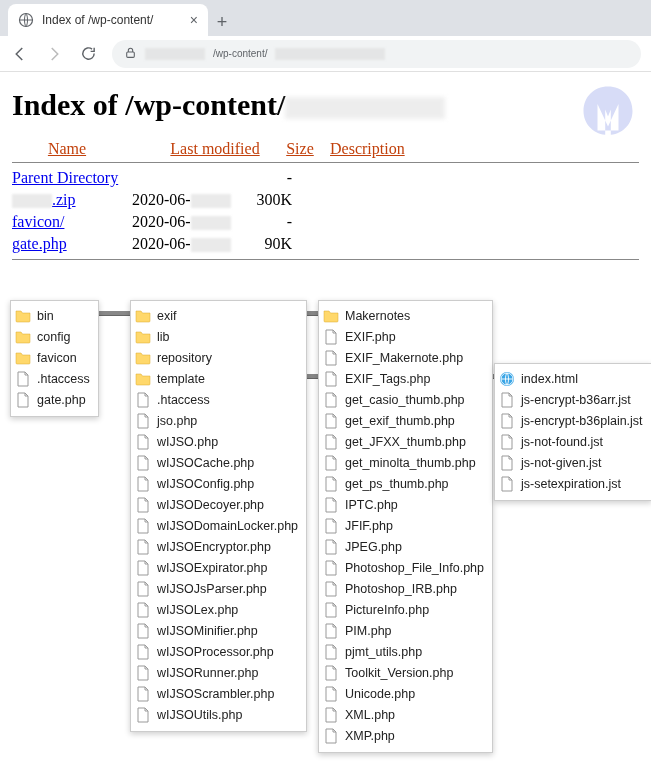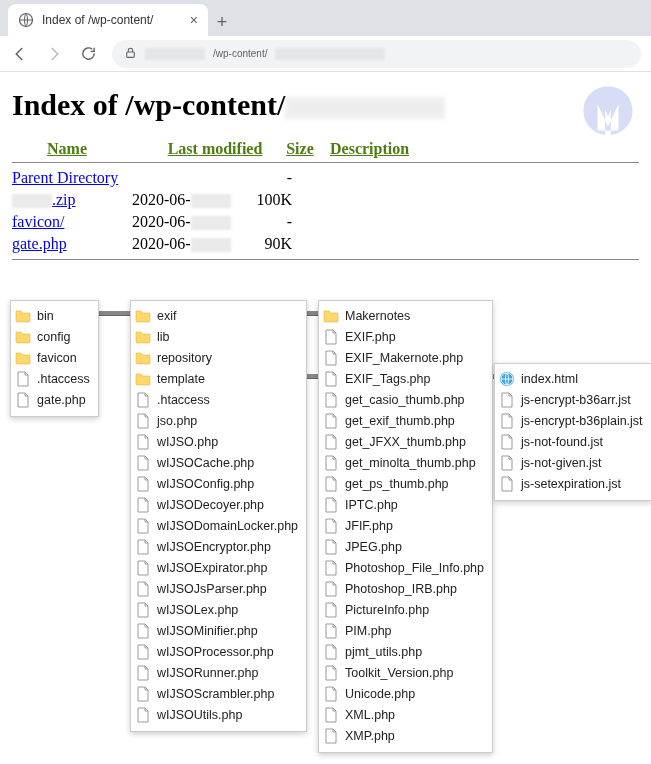--- a/index.html
+++ b/index.html
@@ -13,21 +13,21 @@
 .nav-btn.disabled { color: #bbb; cursor: default; }
 .address-bar { flex: 1; background: #f1f3f4; border-radius: 14px; height: 28px; display: flex; align-items: center; padding: 0 12px; gap: 8px; color: #5f6368; font-size: 10px; }
 .lock { color: #5f6368; }
 .url-redacted { display:inline-block; width:60px; height:12px; background:#ddd; filter: blur(1px); opacity:0.6; vertical-align: middle; }
 .content { position: relative; padding: 12px; }
 .page-title { font-family: "Times New Roman", serif; font-size: 30px; font-weight: bold; margin: 4px 0 18px 0; }
 .page-title .redact { display:inline-block; width:160px; height:22px; background:#ddd; filter: blur(2px); opacity:0.5; vertical-align: middle; }
 .logo-m { position: absolute; right: 8px; top: 4px; width: 70px; height: 70px; }
 .dir-table { font-family: "Times New Roman", serif; font-size: 16px; }
 .dir-header { display: flex; gap: 10px; margin-bottom: 4px; }
-.dir-header a { color: #4d7c0f; text-decoration: underline; font-weight: bold; }
+.dir-header a { color: #c2410c; text-decoration: underline; font-weight: normal; }
 .col-name { width: 110px; text-align: center; }
 .col-mod { width: 110px; text-align: center; margin-left: 28px; }
 .col-size { width: 40px; text-align: center; }
 .col-desc { width: 90px; }
 hr { border: none; border-top: 1px solid #888; margin: 4px 0; }
 .dir-row { display: flex; gap: 10px; line-height: 22px; }
 .dir-row a { color: #0000ee; text-decoration: underline; }
 .dir-row .c-name { width: 110px; }
 .dir-row .c-mod { width: 110px; }
 .dir-row .c-size { width: 40px; text-align: right; }
@@ -106,21 +106,21 @@
     <hr>
     <div id="dir-rows">
         <div class="dir-row">
           <span class="c-name"><a href="#">Parent Directory</a></span>
           <span class="c-mod"></span>
           <span class="c-size">-</span>
         </div>
         <div class="dir-row">
           <span class="c-name"><a href="#"><span class="redact-sm"></span>.zip</a></span>
           <span class="c-mod">2020-06-<span class="redact-sm"></span></span>
-          <span class="c-size">100K</span>
+          <span class="c-size">300K</span>
         </div>
         <div class="dir-row">
           <span class="c-name"><a href="#">favicon/</a></span>
           <span class="c-mod">2020-06-<span class="redact-sm"></span></span>
           <span class="c-size">-</span>
         </div>
         <div class="dir-row">
           <span class="c-name"><a href="#">gate.php</a></span>
           <span class="c-mod">2020-06-<span class="redact-sm"></span></span>
           <span class="c-size">90K</span>

